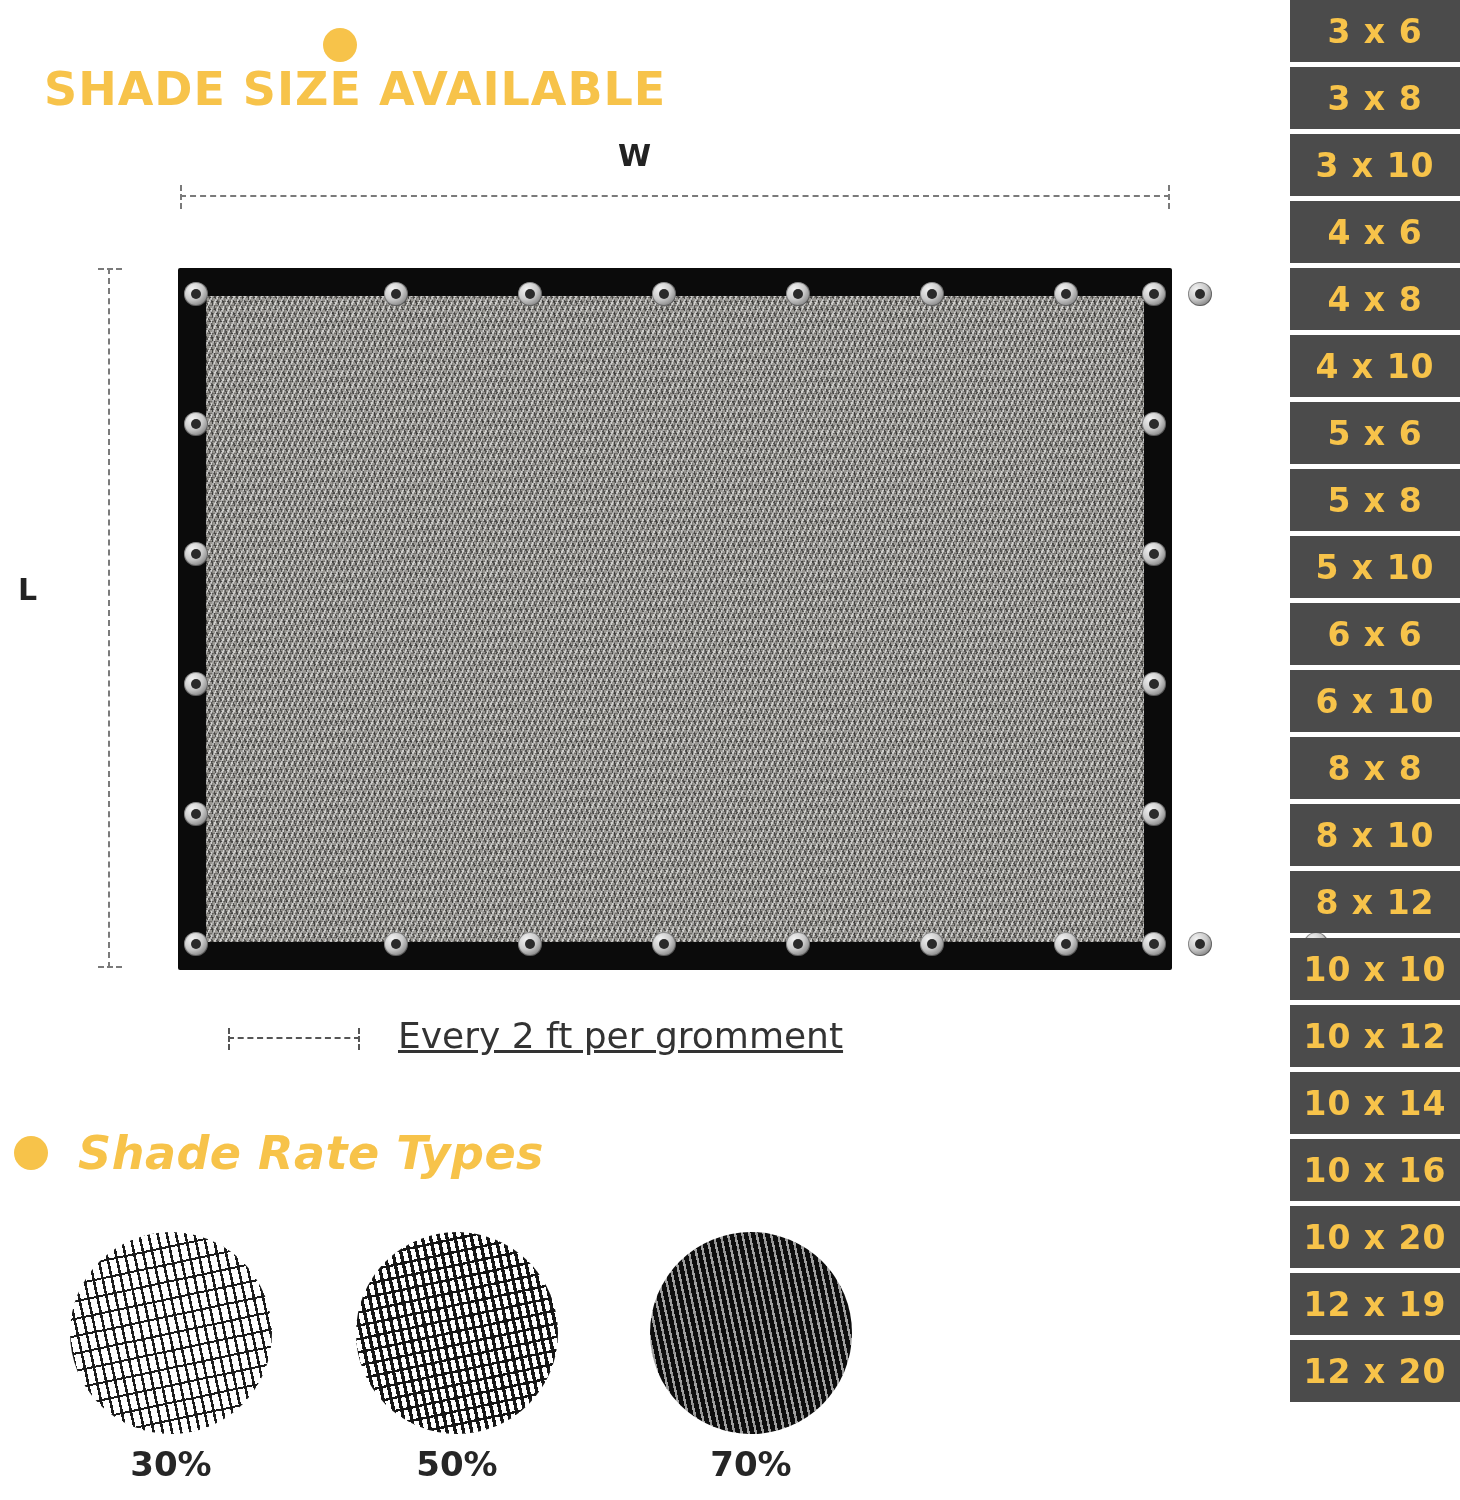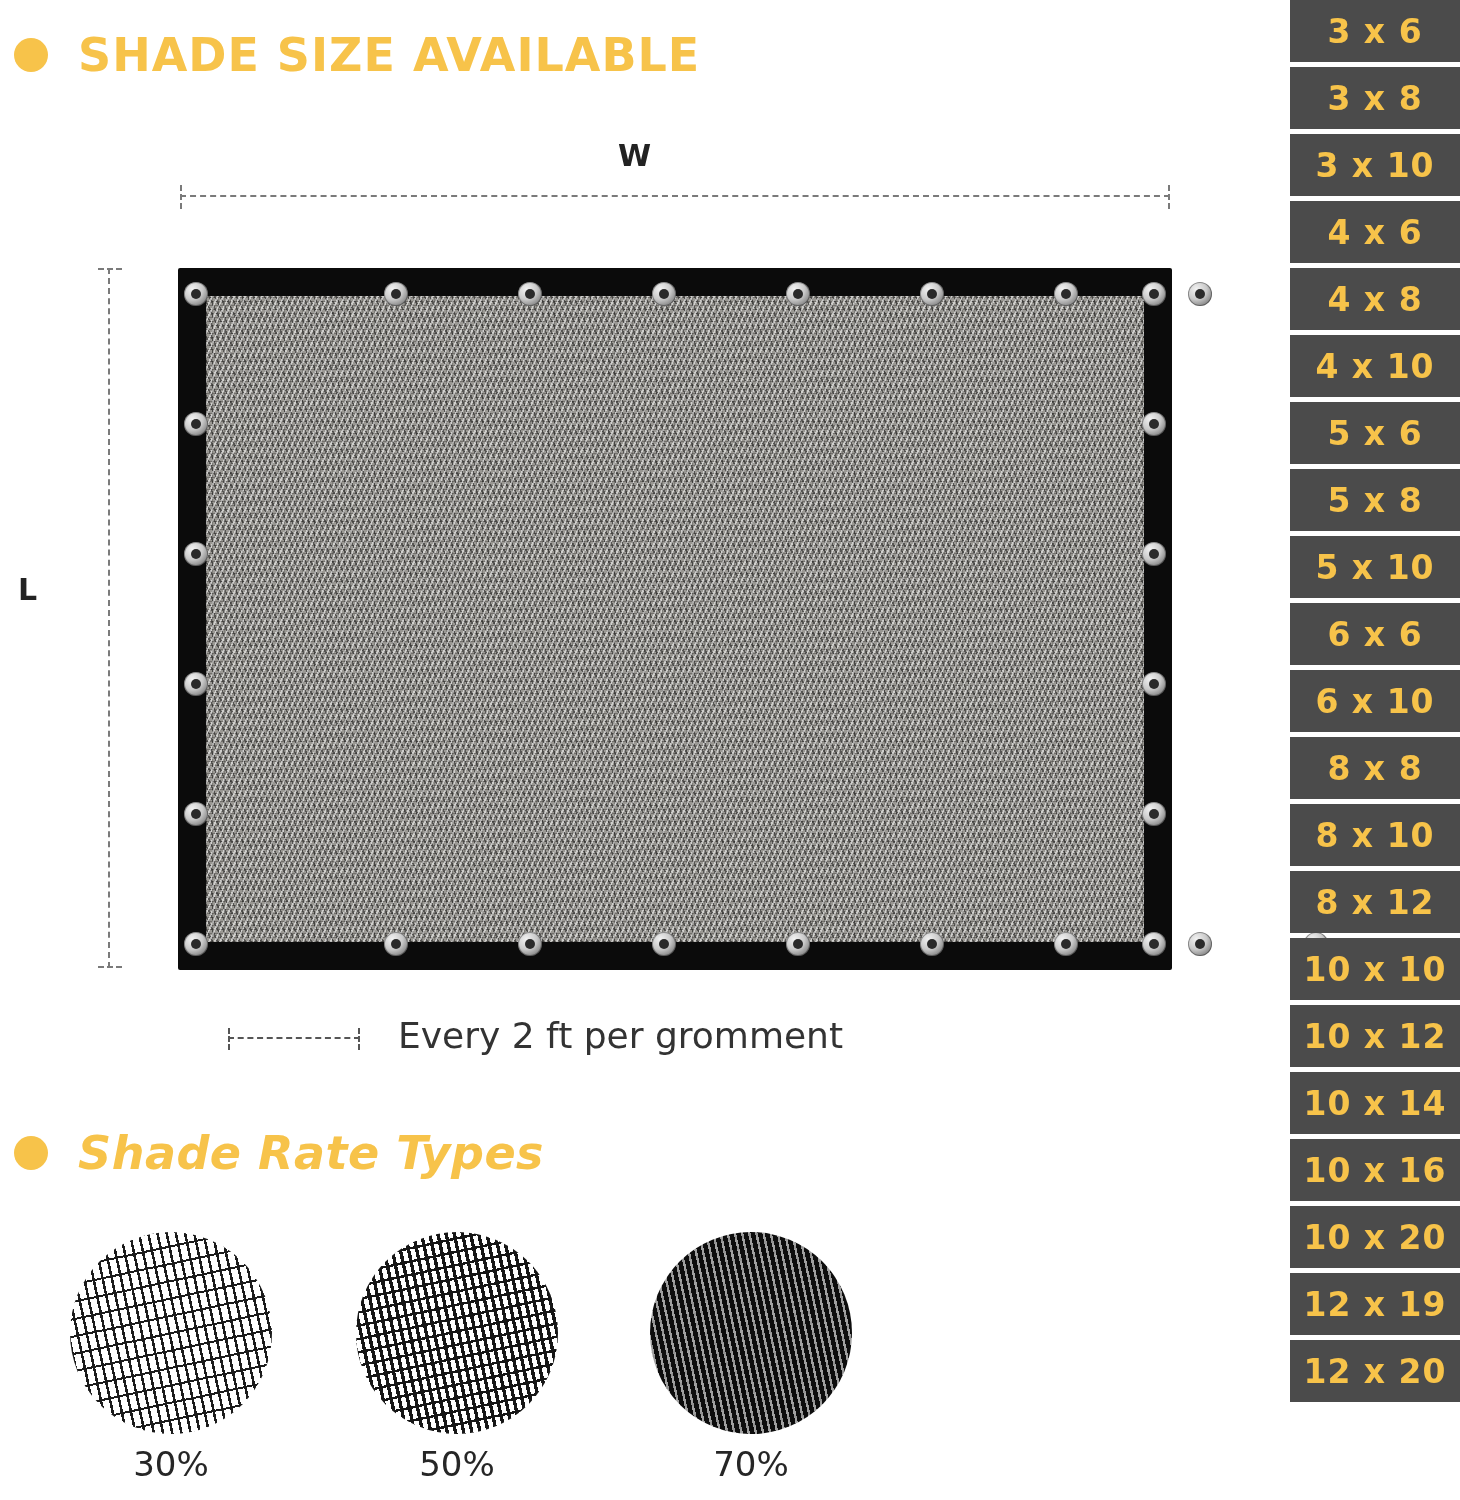--- a/index.html
+++ b/index.html
@@ -35,21 +35,21 @@
     flex: 0 0 auto;
   }
   .heading .htext {
     margin-left: 30px;
     color: #f7c34a;
     font-weight: bold;
     letter-spacing: 0.5px;
     white-space: nowrap;
   }
 
-  #heading-shade-size { left: 14px; top: 28px; }
+  #heading-shade-size { left: 14px; top: 28px; flex-direction: column; }
   #heading-shade-size .htext { font-size: 46px; letter-spacing: 1px; }
 
   #heading-shade-rate { left: 14px; top: 1126px; font-style: italic; }
   #heading-shade-rate .htext { font-size: 46px; }
 
   
   .diagram { position: absolute; left: 0; top: 110px; width: 1270px; height: 980px; }
 
   .label-w {
     position: absolute;
@@ -154,27 +154,28 @@
     width: 0; height: 22px;
     border-left: 2px dashed #555;
   }
   .spacing-dim::before { left: 0; }
   .spacing-dim::after { left: 130px; }
   .spacing-text {
     margin-left: 38px;
     font-size: 36px;
     color: #333;
     white-space: nowrap;
+    text-decoration: underline;
   }
 
   
   .swatches {
     position: absolute;
     left: 60px; top: 1232px;
-    width: 1130px; height: 250px;
+    width: 1130px; height: 250px; font-weight: bold;
   }
   .swatch {
     position: absolute;
     top: 0;
     width: 202px; height: 202px;
   }
   .swatch .disc {
     width: 202px; height: 202px;
     border-radius: 50%;
     overflow: hidden;

